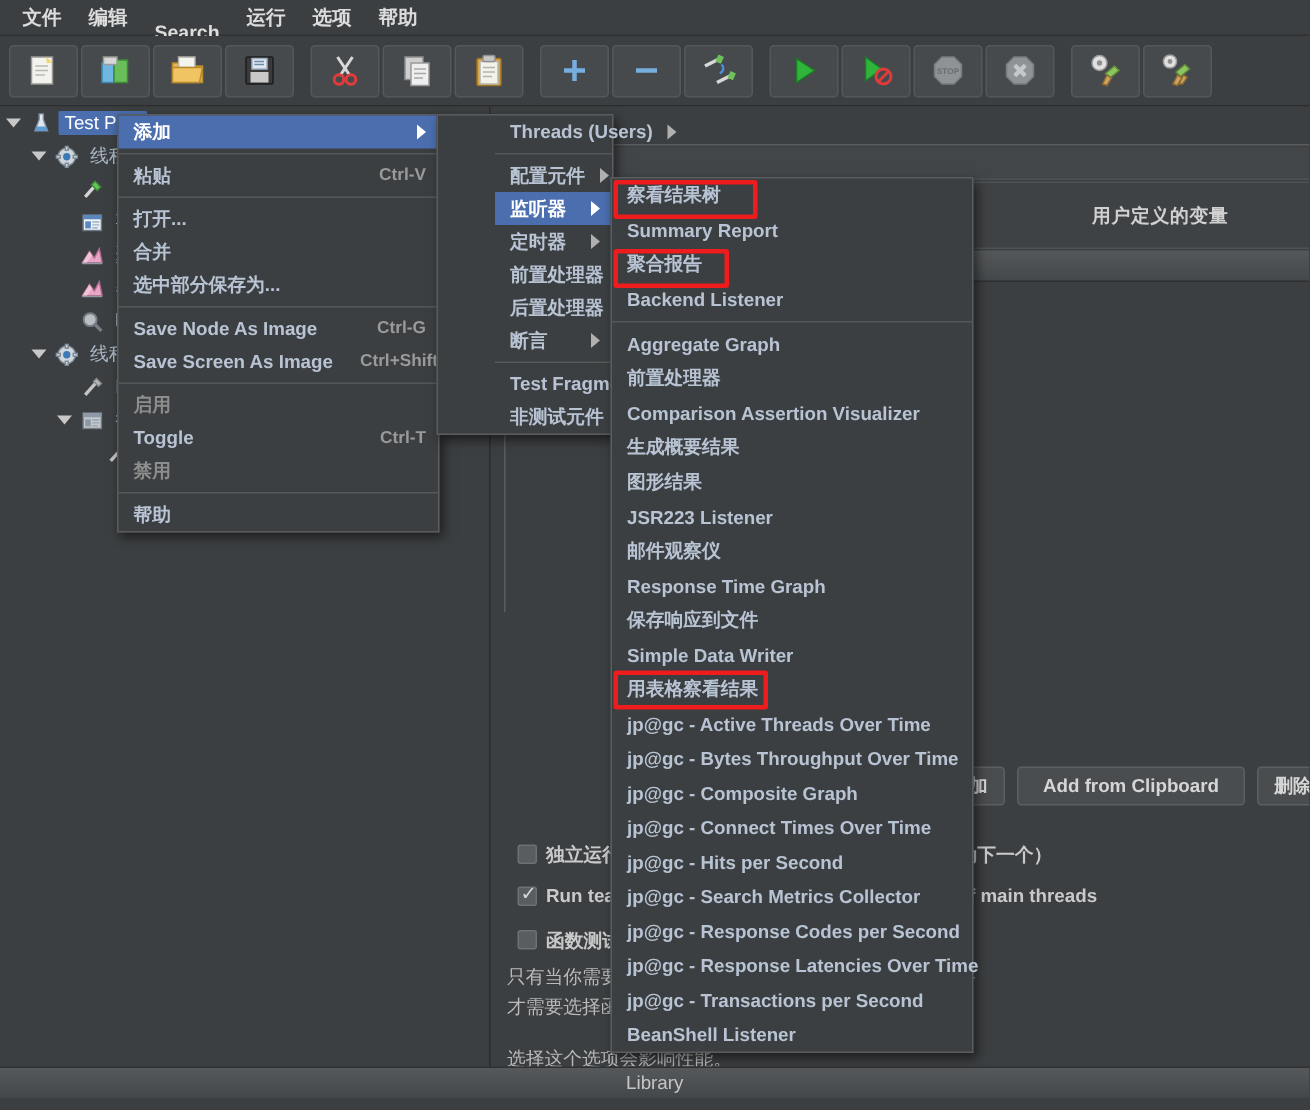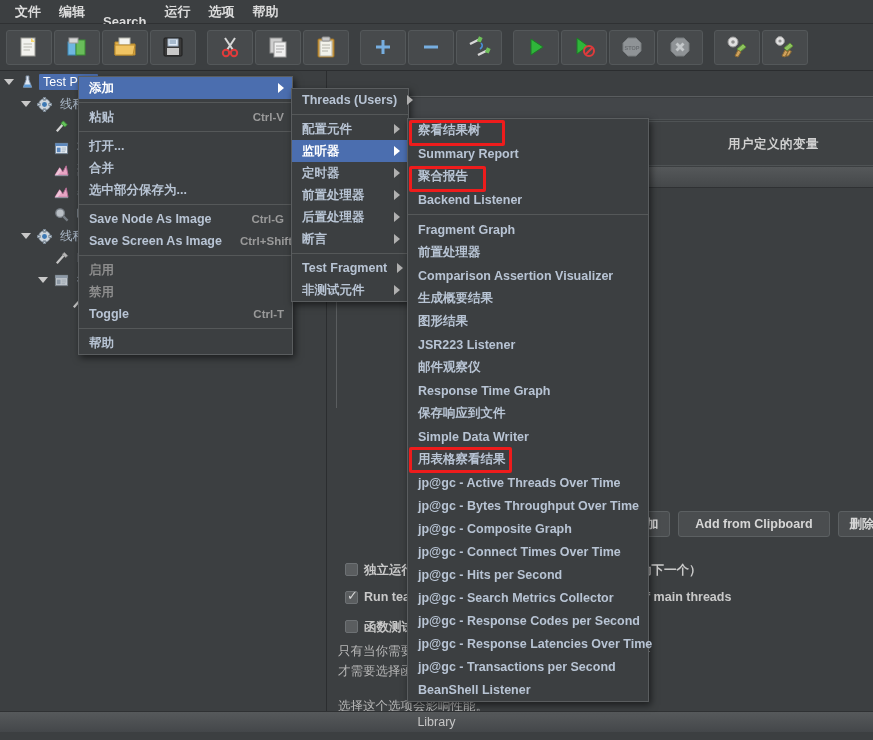--- a/index.html
+++ b/index.html
@@ -157,21 +157,21 @@
   .submenu-arrow {
     width: 0; height: 0; margin-left: 10px;
     border-top: 5px solid transparent; border-bottom: 5px solid transparent;
     border-left: 6px solid #b0b0b0;
   }
   .menu-item.highlight .submenu-arrow { border-left-color: #ffffff; }
 
   
   #menu-context { left: 78px; top: 76px; width: 215px; }
   
-  #menu-add { left: 291px; top: 88px; width: 118px; }
+  #menu-add { left: 291px; top: 76px; width: 118px; padding-left: 38px; }
   
   #menu-listeners { left: 407px; top: 118px; width: 242px; }
   #menu-listeners .menu-item { height: 23px; }
 
   
   .redbox {
     position: absolute; border: 3px solid #ee1c1c; z-index: 90;
     pointer-events: none; border-radius: 2px;
   }
 </style>
@@ -567,27 +567,27 @@
         <span class="maccel">Ctrl-G</span>
       </div>
       <div class="menu-item">
         <span class="mlabel">Save Screen As Image</span>
         <span class="maccel">Ctrl+Shift-G</span>
       </div>
       <div class="menu-sep"></div>
       <div class="menu-item dim">
         <span class="mlabel">启用</span>
       </div>
+      <div class="menu-item">
+        <span class="mlabel">Toggle</span>
+        <span class="maccel">Ctrl-T</span>
+      </div>
       <div class="menu-item dim">
         <span class="mlabel">禁用</span>
       </div>
-      <div class="menu-item">
-        <span class="mlabel">Toggle</span>
-        <span class="maccel">Ctrl-T</span>
-      </div>
       <div class="menu-sep"></div>
       <div class="menu-item">
         <span class="mlabel">帮助</span>
       </div>
     </div>
 
   <div class="menu" id="menu-add">
       <div class="menu-item">
         <span class="mlabel">Threads (Users)</span>
         <span class="submenu-arrow"></span>
@@ -636,21 +636,21 @@
         <span class="mlabel">Summary Report</span>
       </div>
       <div class="menu-item">
         <span class="mlabel">聚合报告</span>
       </div>
       <div class="menu-item">
         <span class="mlabel">Backend Listener</span>
       </div>
       <div class="menu-sep"></div>
       <div class="menu-item">
-        <span class="mlabel">Fragment Graph</span>
+        <span class="mlabel">Aggregate Graph</span>
       </div>
       <div class="menu-item">
         <span class="mlabel">前置处理器</span>
       </div>
       <div class="menu-item">
         <span class="mlabel">Comparison Assertion Visualizer</span>
       </div>
       <div class="menu-item">
         <span class="mlabel">生成概要结果</span>
       </div>

